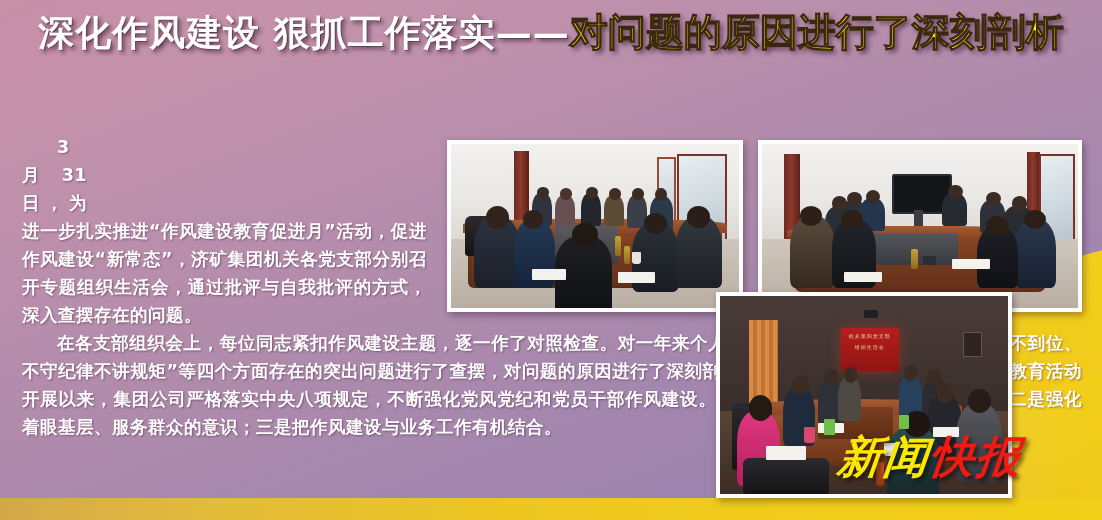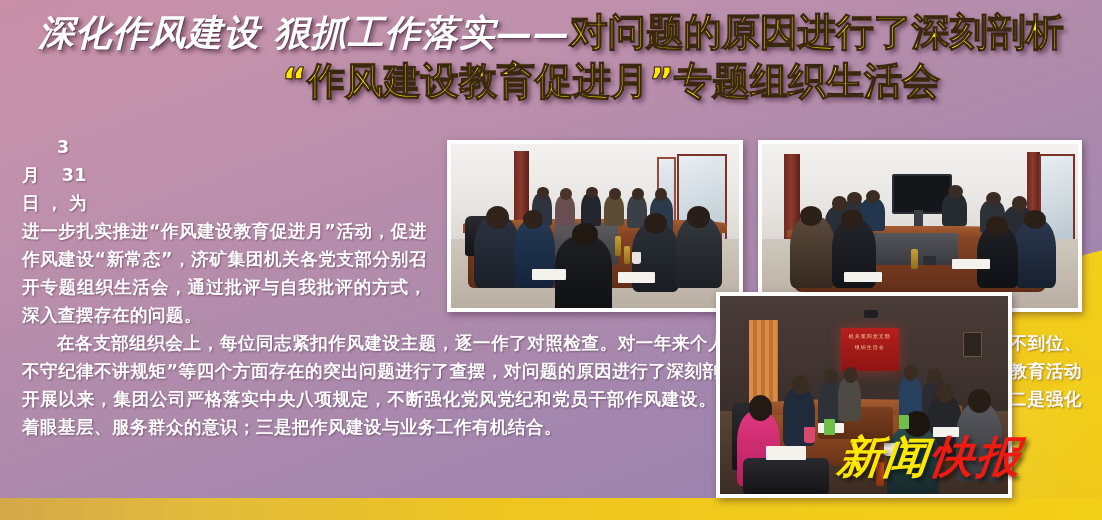--- a/index.html
+++ b/index.html
@@ -46,21 +46,21 @@
   
   .headline{
     position:absolute;left:0;top:10px;width:1102px;
     text-align:center;
     line-height:1.18;
     white-space:nowrap;
   }
   .hl-line{display:block;}
   .hl-white{
     font-family:"DejaVu Serif","Liberation Serif",serif;
-    font-weight:bold;font-style:italic;
+    font-weight:bold;
     font-size:36px;color:#ffffff;
     letter-spacing:1px;
     text-shadow:3px 3px 4px rgba(40,10,30,.55), 1px 1px 0 rgba(0,0,0,.35);
   }
   .hl-yellow{
     font-family:"DejaVu Sans","Liberation Sans",sans-serif;
     font-weight:bold;
     font-size:38px;color:#ffe600;
     letter-spacing:0px;
     -webkit-text-stroke:1px #3a2710;
@@ -147,21 +147,20 @@
 <body>
 
 <div id="poster">
 
   <div class="gold-swoosh"></div>
   <div class="gold-swoosh2"></div>
   <div class="gold-band"></div>
 
   <div class="headline">
     <span class="hl-line"><span class="hl-white">深化作风建设 狠抓工作落实——</span><span class="hl-yellow">对问题的原因进行了深刻剖析</span></span>
-    <span class="hl-line hl-line2"><span class="hl-yellow">“作风建设教育促进月”专题组织生活会</span></span>
   </div>
 
   <div class="article">
     <div class="floatbox fb1"></div>
     <div class="floatbox fb2"></div>
     <p>3月31日，为进一步扎实推进“作风建设教育促进月”活动，促进作风建设“新常态”，济矿集团机关各党支部分别召开专题组织生活会，通过批评与自我批评的方式，深入查摆存在的问题。</p>
     <p>在各支部组织会上，每位同志紧扣作风建设主题，逐一作了对照检查。对一年来个人在“精神懈怠、不敢担的、服务群众不到位、不守纪律不讲规矩”等四个方面存在的突出问题进行了查摆，对问题的原因进行了深刻剖析，并制定相应整改措施。作风建设教育活动开展以来，集团公司严格落实中央八项规定，不断强化党风党纪和党员干部作风建设。一是强化学习教育，规范制度建设；二是强化着眼基层、服务群众的意识；三是把作风建设与业务工作有机结合。</p>
   </div>
 
   <div class="photo" id="photo1">

